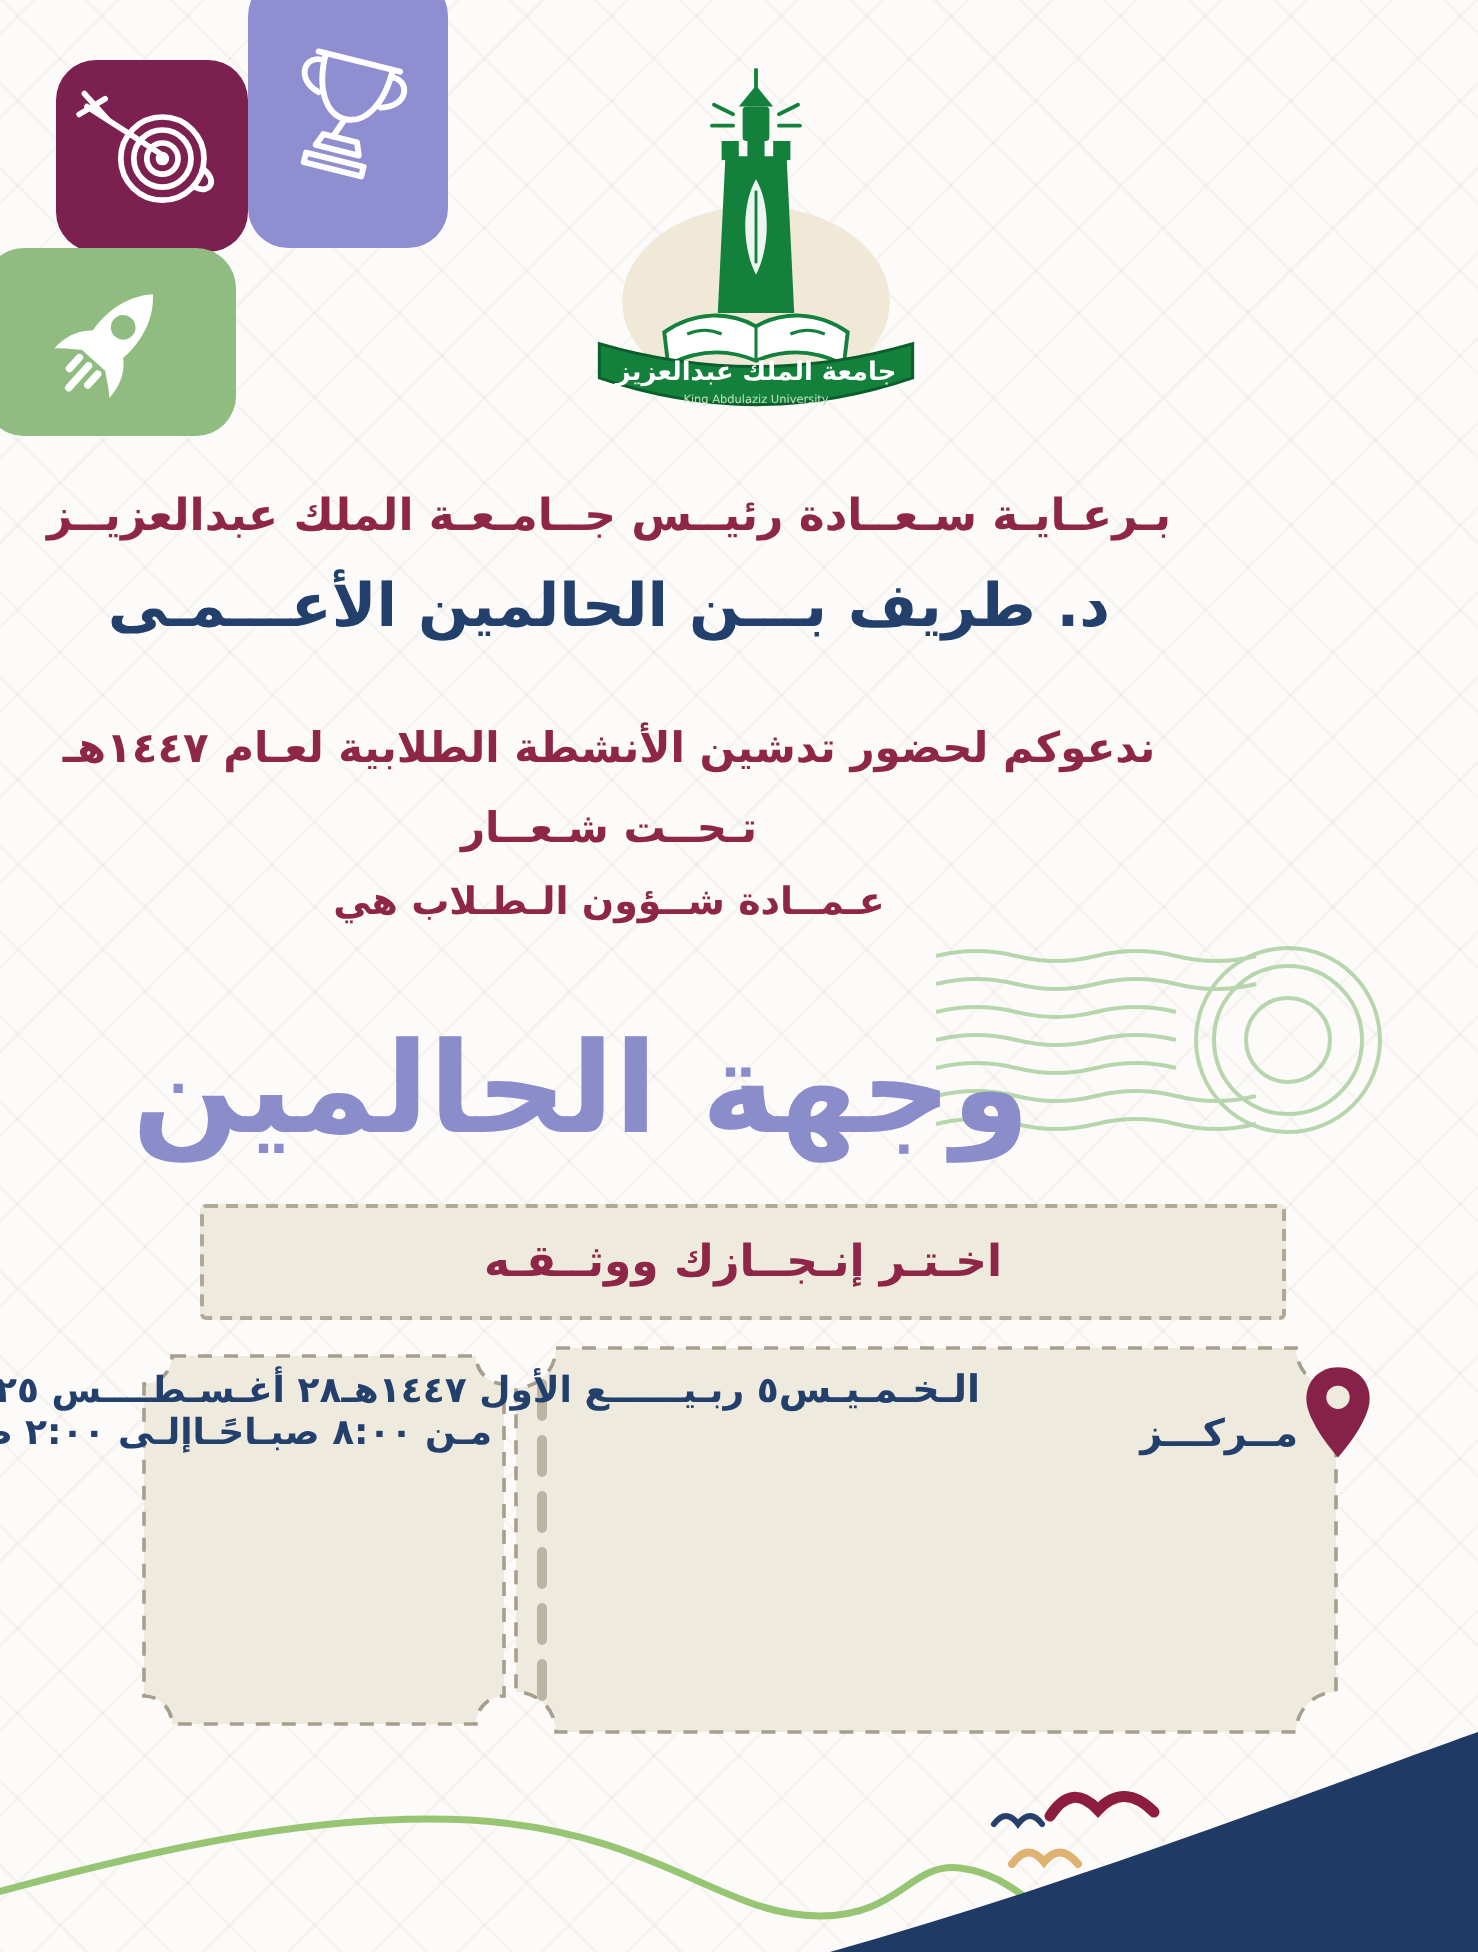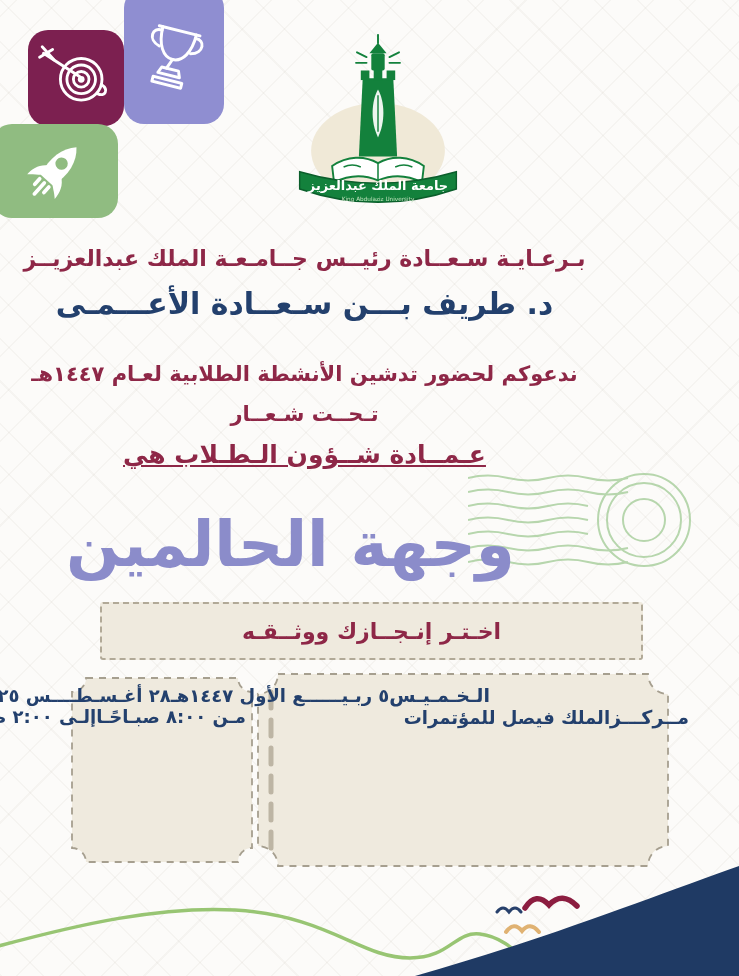--- a/index.html
+++ b/index.html
@@ -14,21 +14,21 @@
   .abs{position:absolute;}
   .sq{border-radius:20px;display:flex;align-items:center;justify-content:center;}
   .sq svg{display:block;}
   .txt{width:609px;text-align:center;direction:rtl;font-weight:bold;}
   .maroon{color:#8e2747;}
   .navy{color:#23406d;}
   .line1{top:246px;font-size:22px;}
   .line2{top:286px;font-size:30px;font-weight:800;}
   .line3{top:362px;font-size:21px;}
   .line4{top:402px;font-size:21px;}
-  .line5{top:440px;font-size:25px;text-decoration:underline;}
+  .line5{top:440px;font-size:19px;}
   .slogan{top:495px;height:100px;font-size:63px;font-weight:800;color:#8b8cca;line-height:100px;transform:translateX(-14px);z-index:2;}
   .banner{
     left:100px;top:602px;width:539px;height:54px;background:#efeade;
     border:2px dashed #b1a997;border-radius:3px;z-index:2;
     display:flex;align-items:center;justify-content:flex-end;
   }
   .banner .txt{position:static;width:100%;font-size:22px;}
   .ticket-col{display:flex;flex-direction:row;align-items:center;z-index:3;direction:rtl;}
   .ticket-col .ticon{margin-bottom:14px;}
   .tline{color:#23406d;font-weight:bold;font-size:18px;line-height:27px;margin-top:6px;text-align:center;white-space:nowrap;}
@@ -109,21 +109,21 @@
       <path d="M54 145 q9 -4 18 0 M108 145 q9 -4 18 0" stroke="#13813c" stroke-width="1.6" fill="none"></path>
     </g>
     <g>
       <path d="M8 150 Q90 174 172 150 L172 168 Q90 196 8 168 Z" fill="#13813c" stroke="#0b5e2b" stroke-width="1.5"></path>
       <text x="90" y="169" text-anchor="middle" font-size="13.5" font-weight="bold" fill="#ffffff" direction="rtl">جامعة الملك عبدالعزيز</text>
       <text x="90" y="181" text-anchor="middle" font-size="6" fill="#bfe0bb">King Abdulaziz University</text>
     </g>
   </svg>
 
   <div class="abs txt maroon line1">بـرعـايـة سـعــادة رئيــس جــامـعـة الملك عبدالعزيــز</div>
-  <div class="abs txt navy line2">د. طريف بـــن سـعــادة الأعـــمـى</div>
+  <div class="abs txt navy line2">د. طريف بـــن الحالمين الأعـــمـى</div>
   <div class="abs txt maroon line3">ندعوكم لحضور تدشين الأنشطة الطلابية لعـام ١٤٤٧هـ</div>
   <div class="abs txt maroon line4">تـحــت شـعــار</div>
   <div class="abs txt maroon line5">عـمــادة شــؤون الـطـلاب هي</div>
 
   <svg class="abs" style="left:468px;top:462px;z-index:1;" width="246" height="132" viewBox="0 0 246 132">
     <g stroke="#abd0a0" stroke-width="2" fill="none" opacity="0.85">
       <circle cx="176" cy="58" r="46"></circle>
       <circle cx="176" cy="58" r="37"></circle>
       <circle cx="176" cy="58" r="21"></circle>
       <path d="M0 16 q20 -5 40 0 t40 0 t40 0 t40 0"></path>
@@ -195,21 +195,20 @@
     <div class="tline">٥ ربـيــــــع الأول ١٤٤٧هـ</div>
     <div class="tline">٢٨ أغـسـطــــس ٢٠٢٥م</div>
   </div>
 
   <div class="abs ticket-col" style="left:494px;top:682px;width:195px;">
     <svg class="ticon" width="40" height="50" viewBox="0 0 48 60">
       <path d="M24 2 C13 2 5 10 5 21 C5 35 24 56 24 56 C24 56 43 35 43 21 C43 10 35 2 24 2 Z" fill="#862148"></path>
       <circle cx="24" cy="20" r="7" fill="#efeade"></circle>
     </svg>
     <div class="tline head">مــركـــز</div>
-    <div class="tline">الملك فيصل للمؤتمرات</div>
   </div>
 
   <svg class="abs" style="left:0;top:836px;" width="739" height="140" viewBox="0 0 739 140">
     <path d="M-5 111 C80 88 160 70 235 74 C330 80 360 122 410 122 C450 122 455 95 480 98 C505 101 520 120 535 132" fill="none" stroke="#98c573" stroke-width="3.5" stroke-linecap="round"></path>
     <path d="M739 30 C660 58 540 105 415 140 L739 140 Z" fill="#1f3a64"></path>
     <g fill="none" stroke-linecap="round">
       <path d="M497 76 Q503 68 509 76 Q515 68 521 76" stroke="#27406b" stroke-width="3"></path>
       <path d="M525 72 Q536 55 549 69 Q562 55 577 70" stroke="#8c1d40" stroke-width="5.5"></path>
       <path d="M506 96 Q514 85 522 95 Q530 85 539 96" stroke="#e0b272" stroke-width="4"></path>
     </g>

